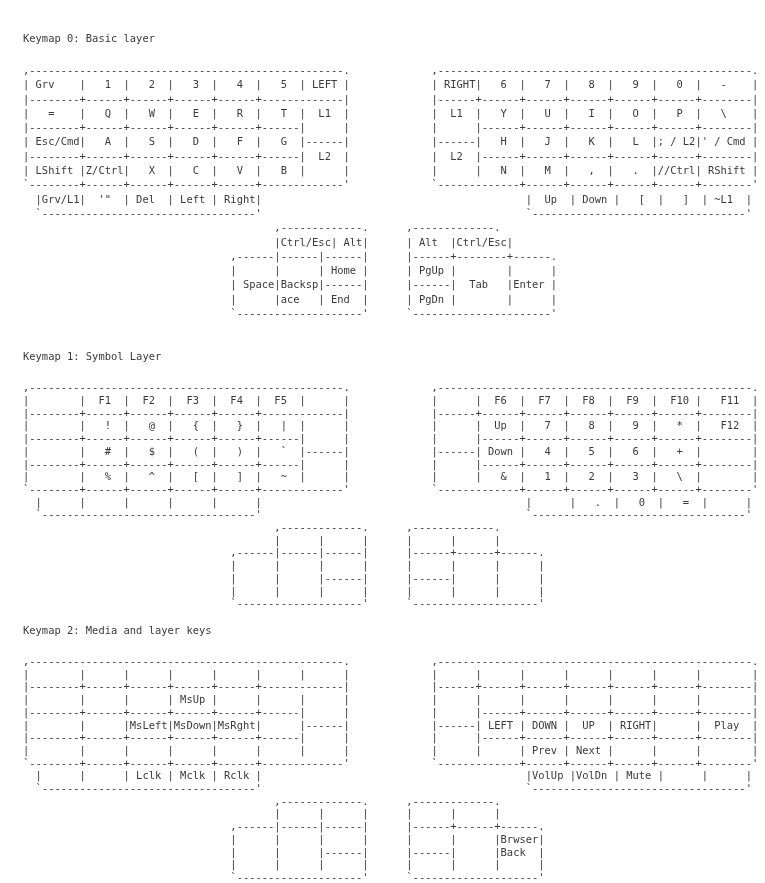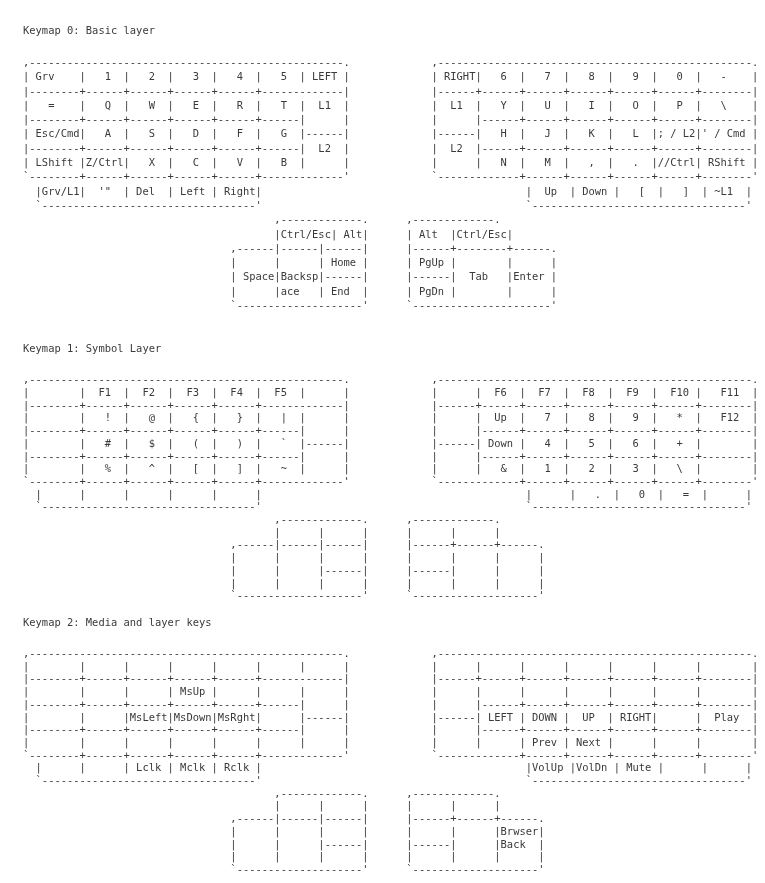--- a/index.html
+++ b/index.html
@@ -1,18 +1,18 @@
 <!DOCTYPE html>
 <html><head>
 <meta charset="utf-8">
 <style>
   html, body { margin:0; padding:0; background:#ffffff; }
   .doc {
     width:765px; height:883px; box-sizing:border-box;
-    padding:24px 0 0 23px;
+    padding:32px 0 0 23px;
     background:#ffffff;
     font-family:"DejaVu Sans Mono","Liberation Mono",monospace;
     font-size:10.45px;
     color:#3a3a3a;
     overflow:hidden;
   }
   .km-title {
     white-space:pre;
     line-height:13px;
     margin:0 0 18px 0;

